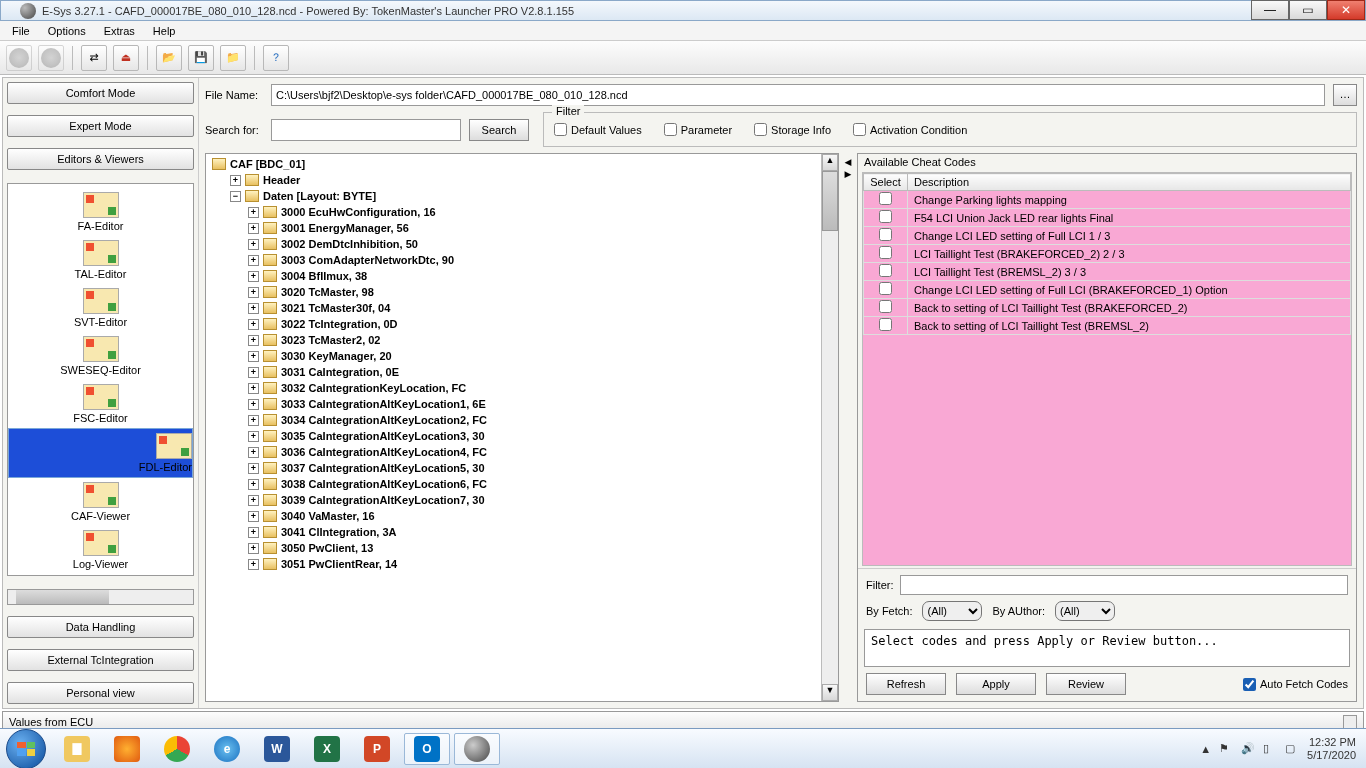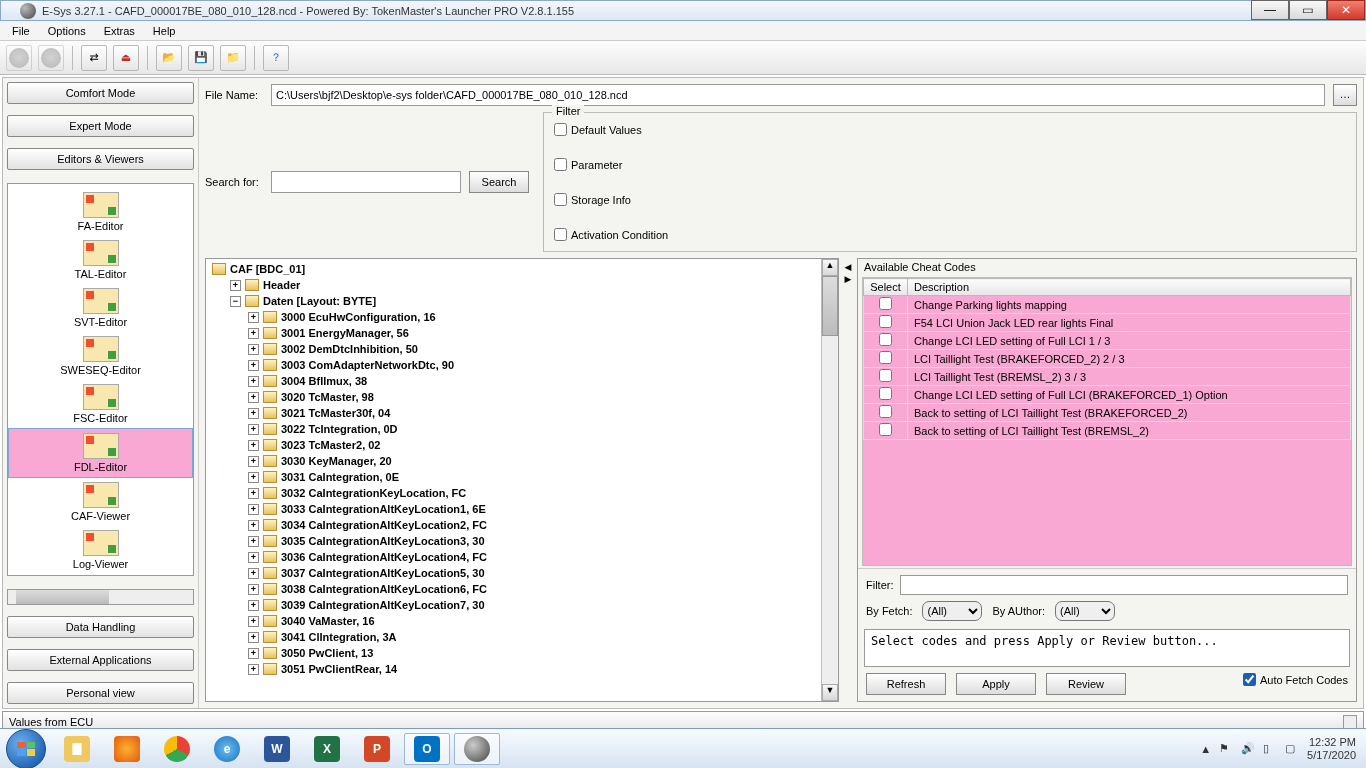--- a/index.html
+++ b/index.html
@@ -25,21 +25,21 @@
 .circ { width: 20px; height: 20px; border-radius: 50%; }
 
 
 .mainwrap { display: flex; height: 632px; border: 1px solid #bbb; margin: 2px; background: #f4f4f0; }
 
 
 .sidebar { width: 196px; background: #f4f4f0; display: flex; flex-direction: column; padding: 4px; gap: 11px; border-right: 1px solid #ccc; }
 .sbtn { height: 22px; border: 1px solid #888; background: linear-gradient(#fff,#e2e2e2); text-align: center; line-height: 20px; border-radius: 2px; }
 .editorlist { flex: 1; border: 1px solid #999; background: #fff; margin-top: 2px; overflow-y: auto; display: flex; flex-direction: column; align-items: center; padding-top: 4px; }
 .editem { display: flex; flex-direction: column; align-items: center; width: 100%; padding: 4px 0; }
-.editem.sel { border: 1px solid #7aa7d8; background: #f9a8d4; }
+.editem.sel { border: 1px solid #7aa7d8; background: #1d4ed8; align-items: flex-end; }
 .edicon { width: 36px; height: 26px; background: #f8e8b0; border: 1px solid #aaa; position: relative; }
 .edicon::before { content:""; position:absolute; width:8px;height:8px;background:#f05030;top:2px;left:2px;}
 .edicon::after { content:""; position:absolute; width:8px;height:8px;background:#40a040;bottom:2px;right:2px;}
 .edlabel { margin-top: 2px; color: #000; }
 .sbarscroll { height: 16px; border: 1px solid #999; background: #eee; margin-top: 2px; display:flex; align-items:center; }
 .sbarscroll .thumb { height: 100%; background: linear-gradient(#ddd,#bbb); flex:0 0 50%; margin-left:8px;}
 
 
 .content { flex: 1; display: flex; flex-direction: column; padding: 6px; gap: 6px; }
 
@@ -49,21 +49,21 @@
 .filerow input { flex: 1; height: 22px; border: 1px solid #999; padding: 0 4px; background: #fff; }
 .browsebtn { width: 24px; height: 22px; border: 1px solid #888; background: linear-gradient(#fff,#ddd); text-align: center; line-height: 18px; }
 
 
 .searchfilter { display: flex; gap: 14px; }
 .searchbox { display: flex; align-items: center; gap: 8px; }
 .searchbox input { width: 190px; height: 22px; border: 1px solid #999; background: #fff; }
 .searchbtn { width: 60px; height: 22px; border: 1px solid #888; background: linear-gradient(#fff,#ddd); }
 .filterset { border: 1px solid #bbb; padding: 2px 10px 10px 10px; background: #f4f4f0; flex:1; position:relative; }
 .filterset legend { position:absolute; top:-8px; left:8px; background:#f4f4f0; padding:0 4px;}
-.filterchks { display: flex; gap: 22px; margin-top: 8px; flex-direction: column;}
+.filterchks { display: flex; gap: 22px; margin-top: 8px;}
 .chk { display: flex; align-items: center; gap: 4px; }
 .chk input { width:13px;height:13px;}
 
 
 .midsplit { display: flex; flex: 1; gap: 4px; min-height: 0; }
 .treewrap { flex: 1; border: 1px solid #999; background: #fff; overflow: auto; display:flex;font-weight:bold;}
 .tree { flex:1; overflow-y: auto; padding: 2px; }
 .tree ul { list-style: none; padding-left: 18px; }
 .tree li { white-space: nowrap; line-height: 16px; display:flex; align-items:center; gap:2px;}
 .exp { width:11px; height:11px; border:1px solid #888; display:inline-flex; align-items:center; justify-content:center; font-size:9px; line-height:9px; background:#fff; margin-right:2px;}
@@ -82,21 +82,21 @@
 .cheat-table table { width: 100%; border-collapse: collapse; }
 .cheat-table th { background: linear-gradient(#fdfdfd,#e6e6e6); border: 1px solid #bbb; padding: 2px 6px; font-weight: normal; text-align: left; }
 .cheat-table th.sel { width: 44px; text-align:center;}
 .cheat-table td { border: 1px solid #ddd; padding: 1px 6px; }
 .cheat-table td.cb { text-align:center; width:44px;}
 .cheat-filter { display:flex; align-items:center; gap:6px; padding: 6px 8px 2px 8px; border-top:1px solid #ccc;}
 .cheat-filter input { flex:1; height:20px; border:1px solid #999;}
 .cheat-by { display:flex; align-items:center; gap:10px; padding: 4px 8px 8px 8px;}
 .cheat-by select { width:60px; height:20px;border-radius:7px;}
 .cheat-hint { border:1px solid #999; background:#fff; margin: 0 6px; padding: 4px 6px; height:38px; font-family: Consolas, monospace; font-size:12px; position:relative;}
-.cheat-btns { display:flex; gap:10px; padding:6px 8px; align-items:flex-start; }
+.cheat-btns { display:flex; gap:10px; padding:6px 8px; align-items:center; }
 .cbtn { width: 80px; height:22px; border:1px solid #888; background:linear-gradient(#fff,#ddd); }
 .autofetch { margin-left:auto; display:flex; align-items:center; gap:4px;}
 .autofetch input{accent-color:#1a5fb4;}
 
 
 .valpane { border: 1px solid #999; margin: 2px; height: 58px; background: #f4f4f0; }
 .valhdr { height: 20px; background: linear-gradient(#fdfdfd,#e8e8e8); border-bottom: 1px solid #bbb; display:flex; align-items:center; padding:0 6px; position:relative;}
 .valhdr .pin { position:absolute; right:6px; width:14px;height:14px; border:1px solid #999; background:#eee;}
 .valbody { height: 36px; background: #fff; border:1px solid #bbb; margin:2px;}
 
@@ -203,21 +203,21 @@
         </div>
         <div class="editem">
           <div class="edicon"></div>
           <div class="edlabel">Log-Viewer</div>
         </div>
       </div>
     <div class="sbarscroll">
         <div class="thumb"></div>
       </div>
     <div class="sbtn">Data Handling</div>
-    <div class="sbtn">External Applications</div>
+    <div class="sbtn">External TcIntegration</div>
     <div class="sbtn">Personal view</div>
   </div>
 
   <div class="content">
     <div class="filerow">
       <label>File Name:</label>
       <input type="text" value="C:\Users\bjf2\Desktop\e-sys folder\CAFD_000017BE_080_010_128.ncd" style="">
       <div class="browsebtn">…</div>
     </div>
 

